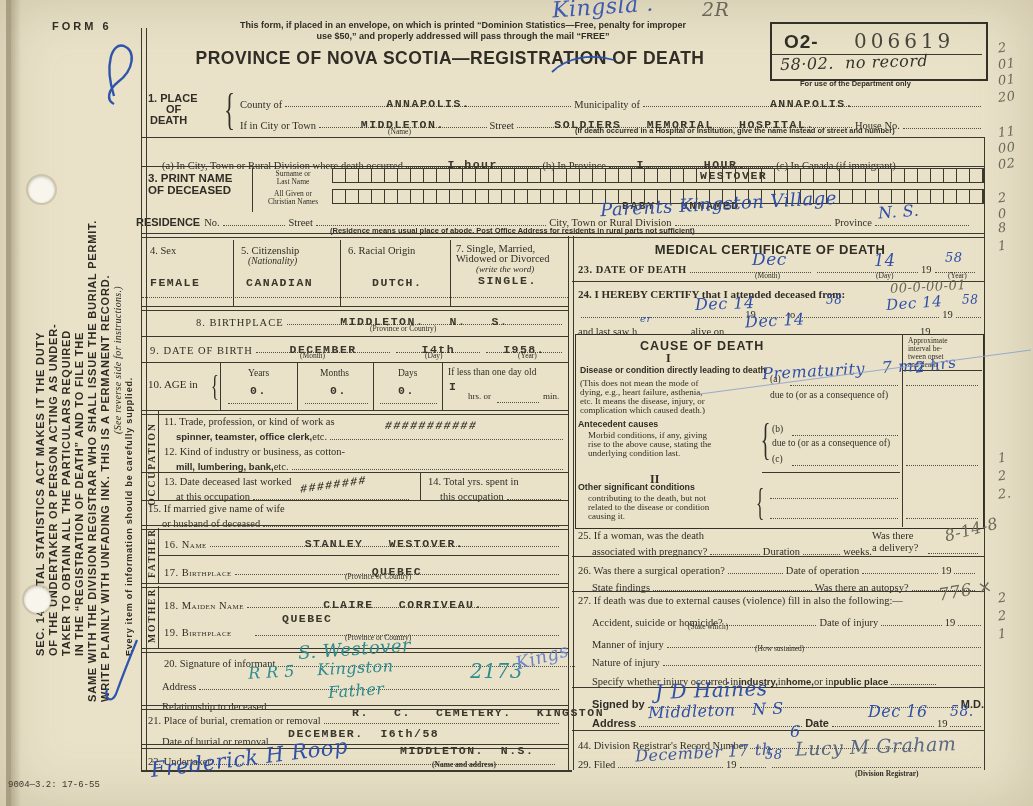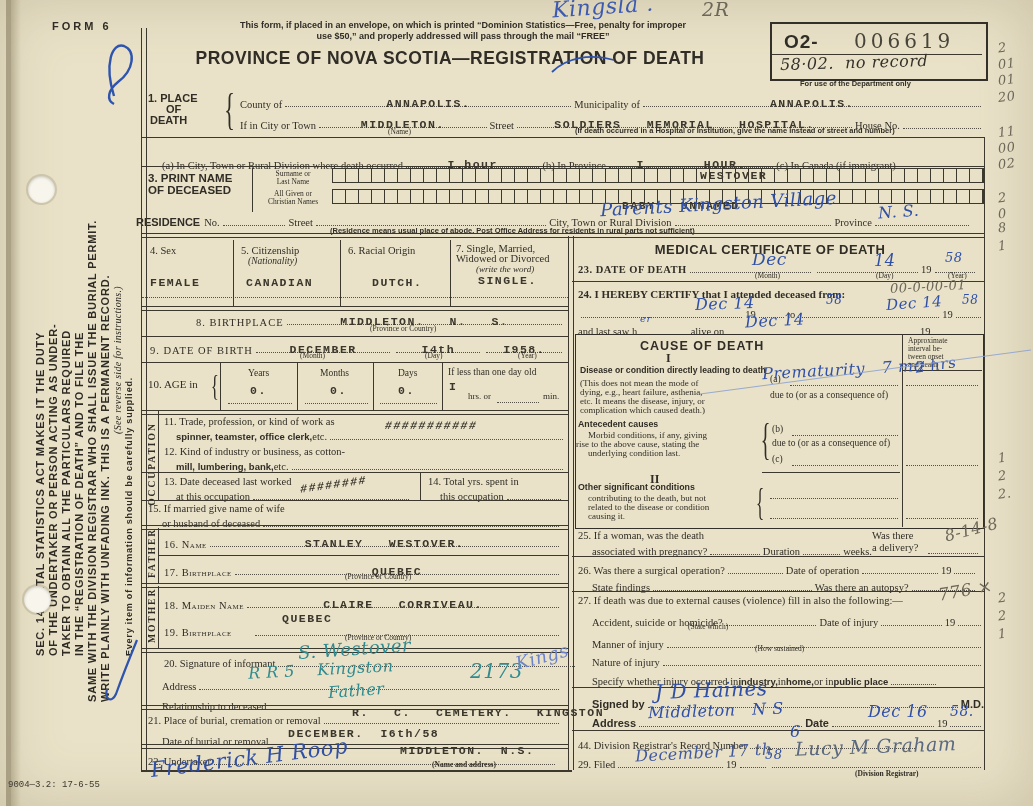--- a/index.html
+++ b/index.html
@@ -352,21 +352,21 @@
   <div class="abs l s9" style="left:580px;top:396px;">etc.  It means the disease, injury, or</div>
   <div class="abs l s9" style="left:580px;top:405px;">complication which caused death.)</div>
   <div class="abs l s95" style="left:770px;top:374px;">(a)</div>
   <div class="dot" style="left:790px;top:384px;width:108px;"></div>
   <span class="hw" style="left:762px;top:360px;font-size:16px;transform:rotate(-3deg);">Prematurity   7 mo</span>
   <span class="hw" style="left:915px;top:356px;font-size:15px;transform:rotate(-8deg);">2 hrs</span>
   <div class="dot" style="left:906px;top:384px;width:72px;"></div>
   <div class="abs l s95" style="left:770px;top:390px;">due to (or as a consequence of)</div>
   <div class="abs l lb sans" style="left:578px;top:419px;font-size:8.8px;">Antecedent causes</div>
   <div class="abs l s9" style="left:588px;top:430px;">Morbid conditions, if any, giving</div>
-  <div class="abs l s9" style="left:576px;top:439px;">rise to the above cause, stating the</div>
+  <div class="abs l s9" style="left:588px;top:439px;">rise to the above cause, stating the</div>
   <div class="abs l s9" style="left:588px;top:448px;">underlying condition last.</div>
   <div class="brace" style="left:756px;top:416px;font-size:40px;transform:scale(.5,1.1);">{</div>
   <div class="abs l s95" style="left:772px;top:424px;">(b)</div>
   <div class="dot" style="left:792px;top:434px;width:106px;"></div>
   <div class="abs l s95" style="left:772px;top:438px;">due to (or as a consequence of)</div>
   <div class="abs l s95" style="left:772px;top:454px;">(c)</div>
   <div class="dot" style="left:792px;top:464px;width:106px;"></div>
   <div class="dot" style="left:906px;top:464px;width:72px;"></div>
   <div class="hl" style="left:762px;top:472px;width:138px;"></div>
   <div class="abs l lb" style="left:650px;top:473px;font-size:12px;">II</div>

